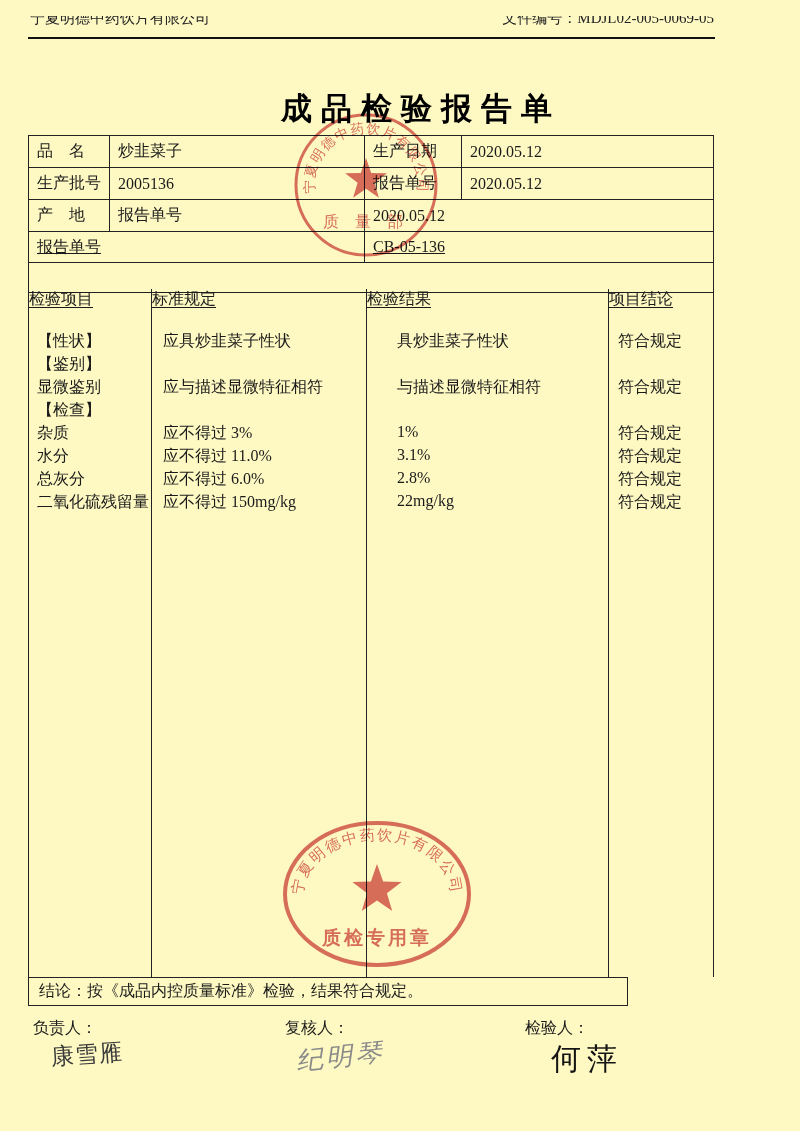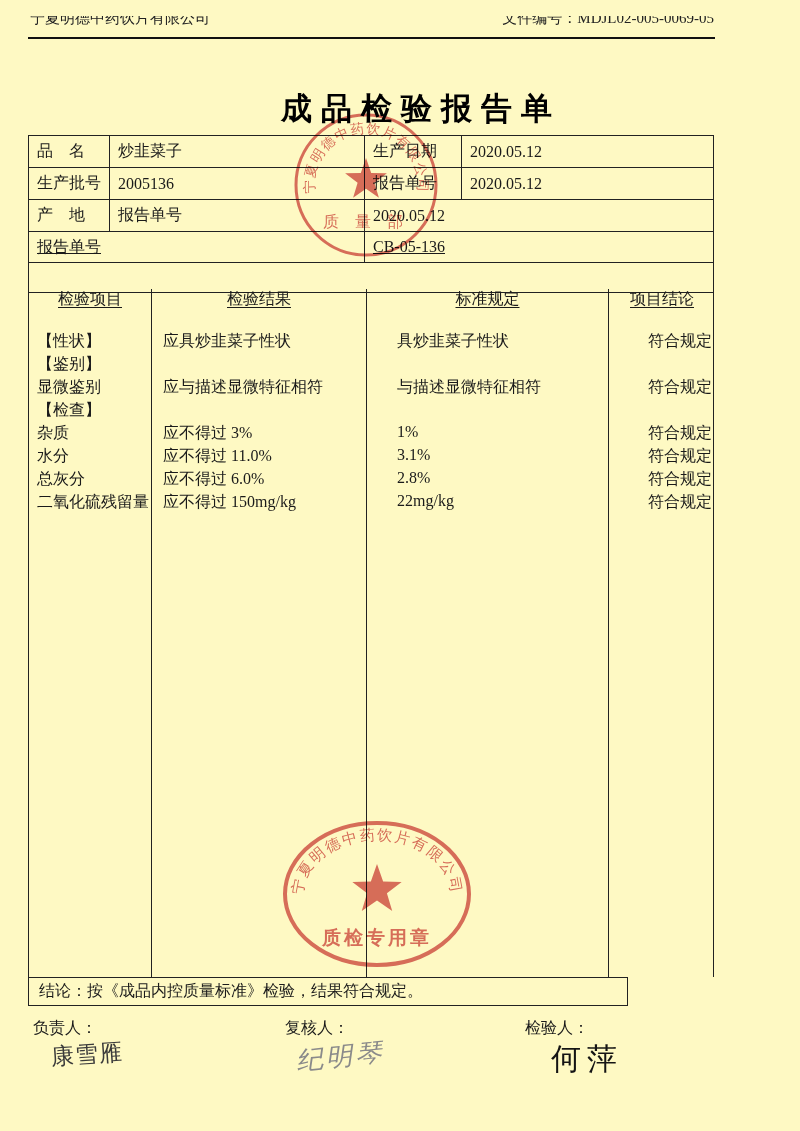--- a/index.html
+++ b/index.html
@@ -22,36 +22,36 @@
   .info-row{display:grid;grid-template-columns:80px 255px 97px 254px;height:31px;border-bottom:1px solid #222;font-size:16px;}
   .info-row>span{display:flex;align-items:center;padding-left:8px;box-sizing:border-box;white-space:nowrap;overflow:hidden;}
   .info-row>span:nth-child(2),.info-row>span:nth-child(3),.info-row>span:nth-child(4){border-left:1px solid #222;}
   .report-row{display:grid;grid-template-columns:335px 351px;height:30px;border-bottom:1px solid #222;font-size:16px;text-decoration:underline;}
   .report-row>span{display:flex;align-items:center;padding-left:8px;box-sizing:border-box;}
   .report-row>span:nth-child(2){border-left:1px solid #222;}
   
   .insp-head{position:absolute;left:28px;top:262px;width:686px;height:31px;box-sizing:border-box;
     border-left:1px solid #222;border-right:1px solid #222;border-bottom:1px solid #222;
     display:grid;grid-template-columns:122px 215px 242px 107px;font-size:16px;}
-  .insp-head>span{display:flex;align-items:center;justify-content:center;box-sizing:border-box;margin-top:27px;}
+  .insp-head>span{display:flex;align-items:center;box-sizing:border-box;margin-top:27px;}
   .insp-head>span:nth-child(2),.insp-head>span:nth-child(3),.insp-head>span:nth-child(4){border-left:1px solid #222;}
   .insp-head .u{text-decoration:underline;text-underline-offset:3px;}
   
   .insp-body{position:absolute;left:28px;top:293px;width:686px;height:684px;box-sizing:border-box;
     border-left:1px solid #222;border-right:1px solid #222;padding-top:14px;}
   .vline{position:absolute;top:0;bottom:0;width:1px;background:#222;}
   .vline.v1{left:122px;} .vline.v2{left:337px;} .vline.v3{left:579px;}
   .insp-row{position:relative;height:26px;font-size:16px;}
   .insp-row:nth-child(n+4){height:23px;}
   .insp-row:nth-child(4){margin-top:24px;}
   .insp-row>span{position:absolute;white-space:nowrap;}
   .insp-row .c-item{left:8px;}
   .insp-row .c-std{left:134px;}
   .insp-row .c-res{left:344px;margin-left:24px;}
-  .insp-row .c-con{left:589px;margin-left:30px;}
+  .insp-row .c-con{left:589px;}
   
   .conclusion{position:absolute;left:28px;top:977px;width:600px;height:29px;box-sizing:border-box;
     border:1px solid #222;font-size:16px;display:flex;align-items:center;padding-left:10px;}
   
   .signs{position:absolute;left:0;top:1012px;width:800px;height:60px;font-size:16px;}
   .sig-group{position:absolute;display:flex;align-items:flex-start;flex-direction:column;}
   .sig-label{white-space:nowrap;padding-top:6px;}
   .sig-name{white-space:nowrap;}
   .sig-g1{left:33px;}
   .sig-g2{left:285px;}
@@ -102,24 +102,24 @@
         <span>报告单号</span>
         <span>CB-05-136</span>
       </div>
     </div>
 
   <div class="insp-head">
     <span>
         <span class="u">检验项目</span>
       </span>
     <span>
+        <span class="u">标准规定</span>
+      </span>
+    <span>
         <span class="u">检验结果</span>
-      </span>
-    <span>
-        <span class="u">标准规定</span>
       </span>
     <span>
         <span class="u">项目结论</span>
       </span>
   </div>
 
   <div class="insp-body" id="insp-body">
     <div class="vline v1"></div>
     <div class="vline v2"></div>
     <div class="vline v3"></div>

